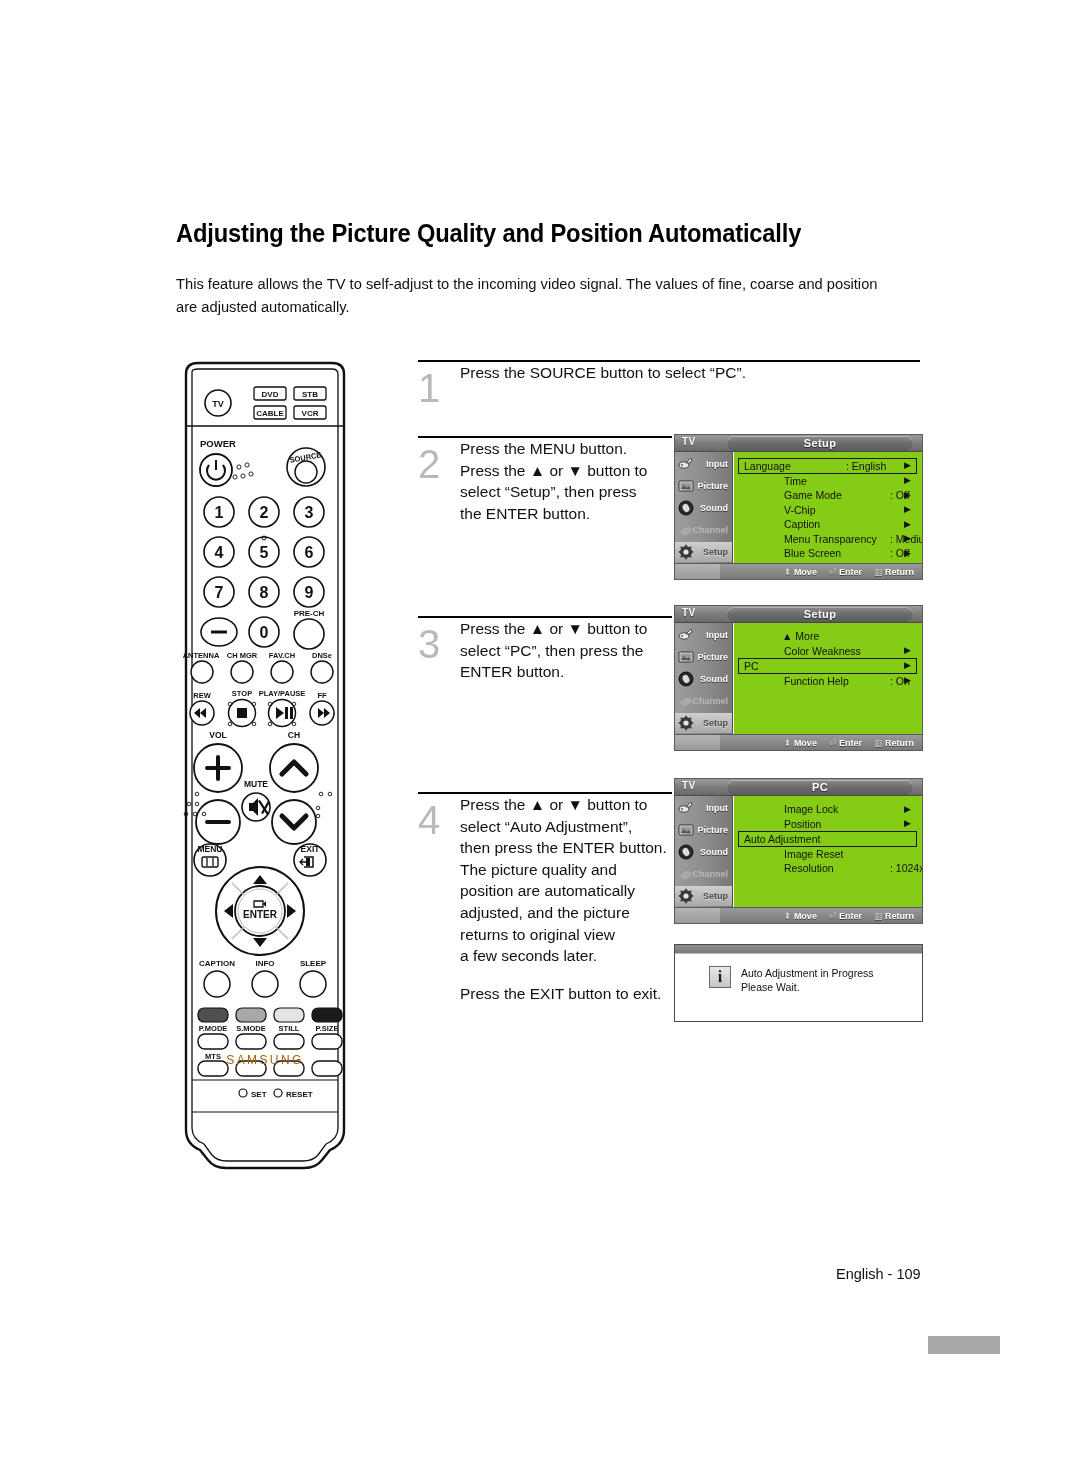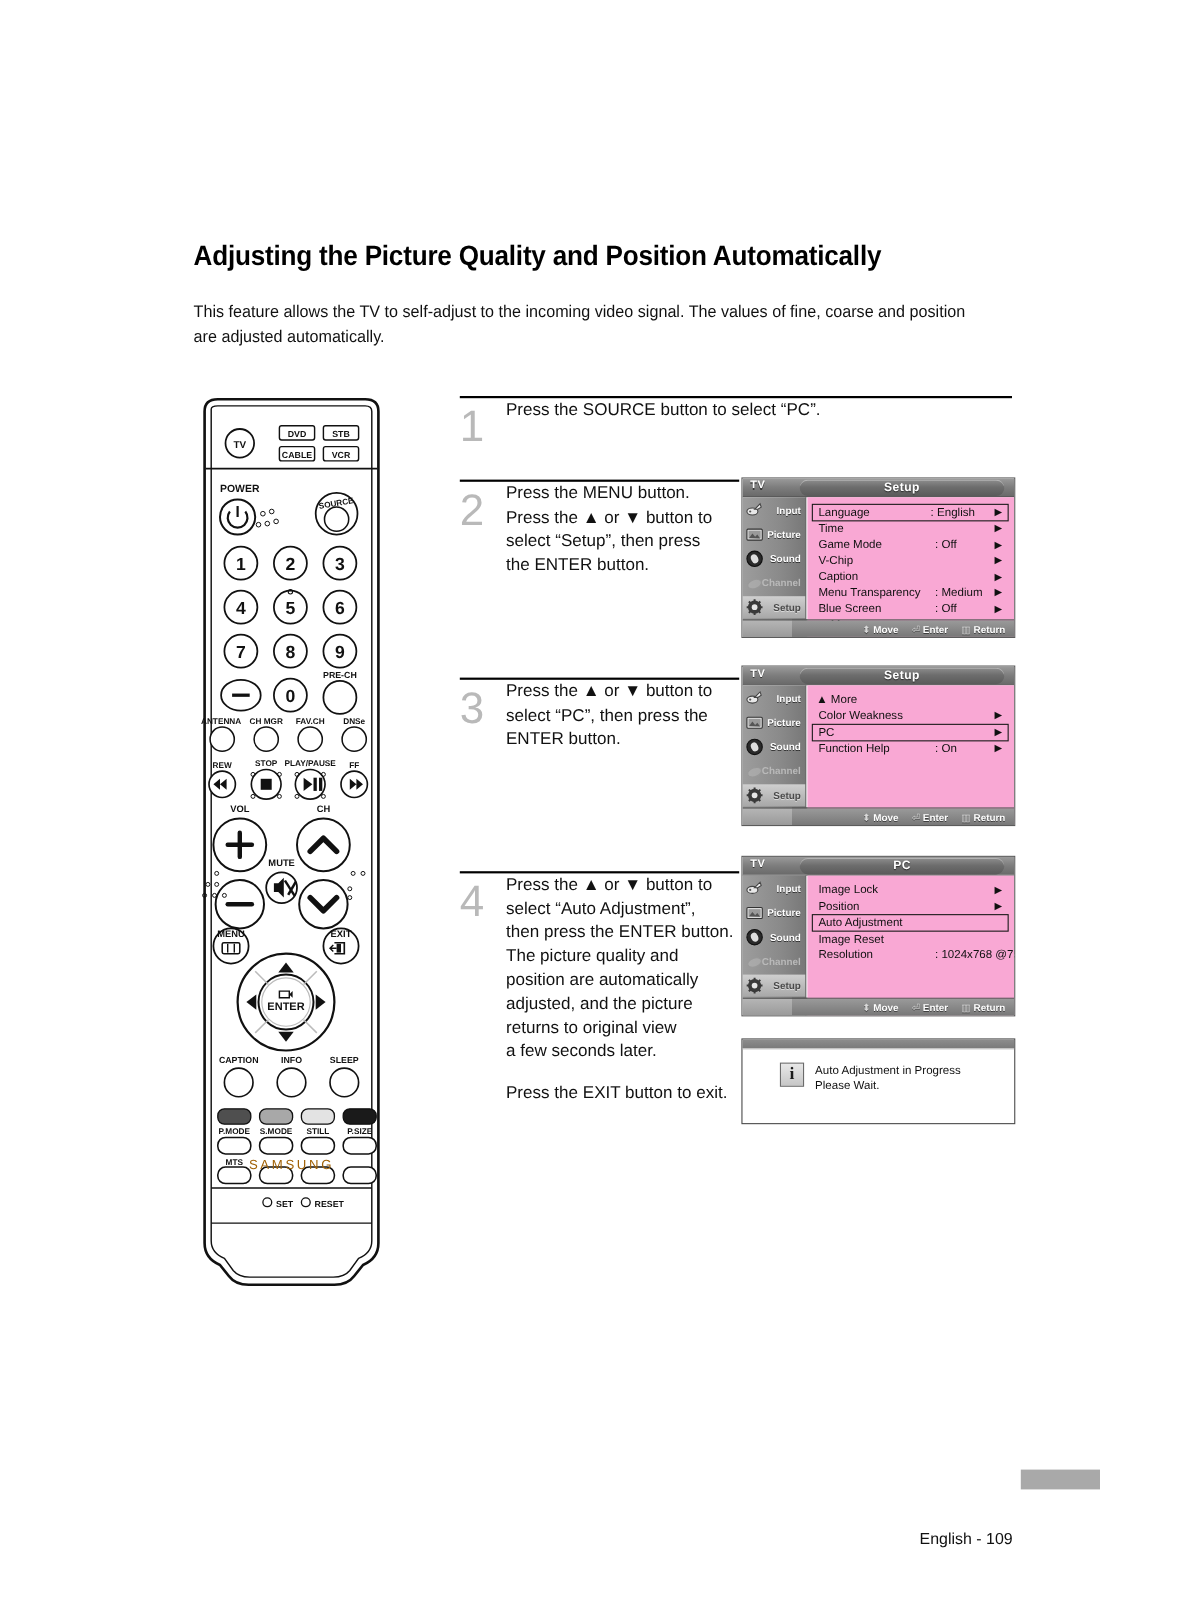--- a/index.html
+++ b/index.html
@@ -97,26 +97,26 @@
   .side-item .ico{
     position:absolute; left:3px; top:2px; width:16px; height:16px;
   }
   .side-item.active{
     background:linear-gradient(to bottom,#cfcfcf,#a8a8a8);
   }
   .side-item.active .lbl{ color:#4a4a4a; text-shadow:0 1px 0 rgba(255,255,255,.5); }
 
   .osd-list{
     position:absolute; left:59px; top:0; right:0; bottom:0;
-    background:#f9a8d4;
+    background:#84cc16;
     padding:6px 6px 0 6px;
   }
   .row{
     position:relative; height:14.5px; display:flex; align-items:center;
-    font-size:10.5px; color:#111; padding-left:4px;
+    font-size:10.5px; color:#111; padding-left:4px;margin-left:40px;
   }
   .row .name{ white-space:nowrap; }
   .row .val{ position:absolute; left:110px; white-space:nowrap; }
   .row .arrow{ position:absolute; right:5px; font-size:9px; line-height:9px; }
   .row.boxed{
     border:1px solid #1a1a1a; height:15.5px; margin-left:-2px;
     padding-left:5px; margin-right:-1px;
   }
   .row.boxed .val{ left:107px; }
   .row.more{ padding-left:2px; }
@@ -157,21 +157,21 @@
     color:#1a1a1a; flex:0 0 auto;
   }
   .info-text{
     margin-left:10px; font-size:10.5px; font-weight:normal; line-height:14px;
     color:#111;
   }
   .info-text .l2{ display:block; text-align:left; }
 
   
   .footer{
-    position:absolute; left:836px; top:1392px;
+    position:absolute; left:836px; top:1266px;
     font-size:14.5px; color:#111; white-space:nowrap;
   }
   .footer-block{
     position:absolute; left:928px; top:1336px; width:72px; height:18px;
     background:#a9a9a9;
   }
 
   
   .remote-wrap{ position:absolute; left:170px; top:360px; width:190px; height:820px; }
   svg.remote{ display:block; }

